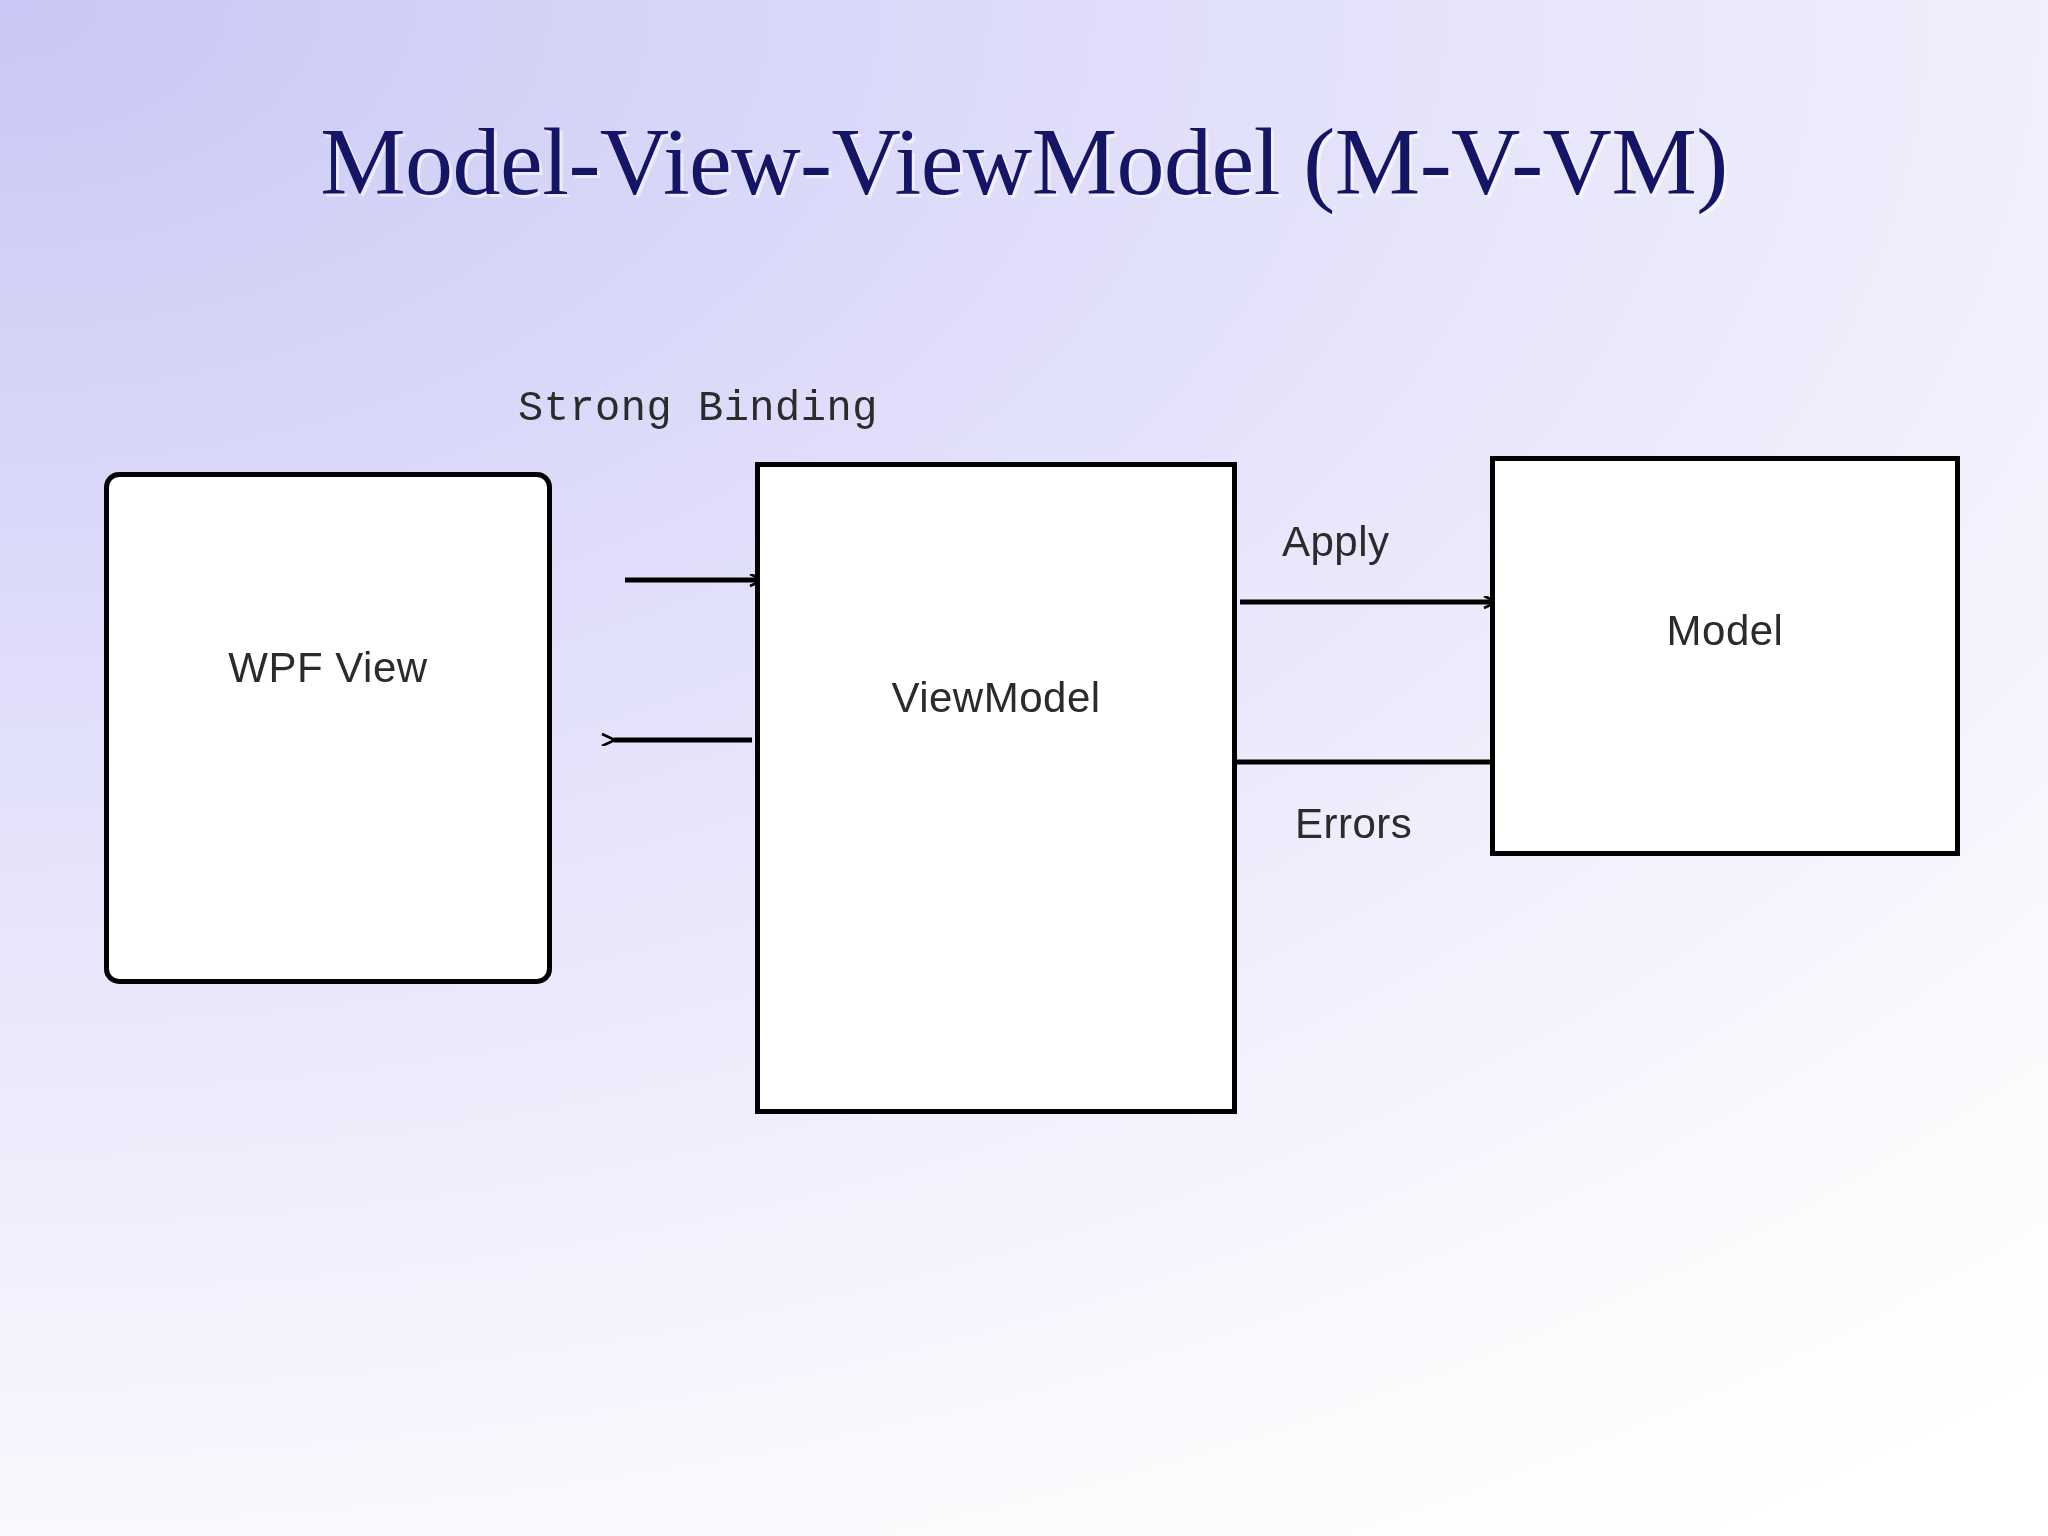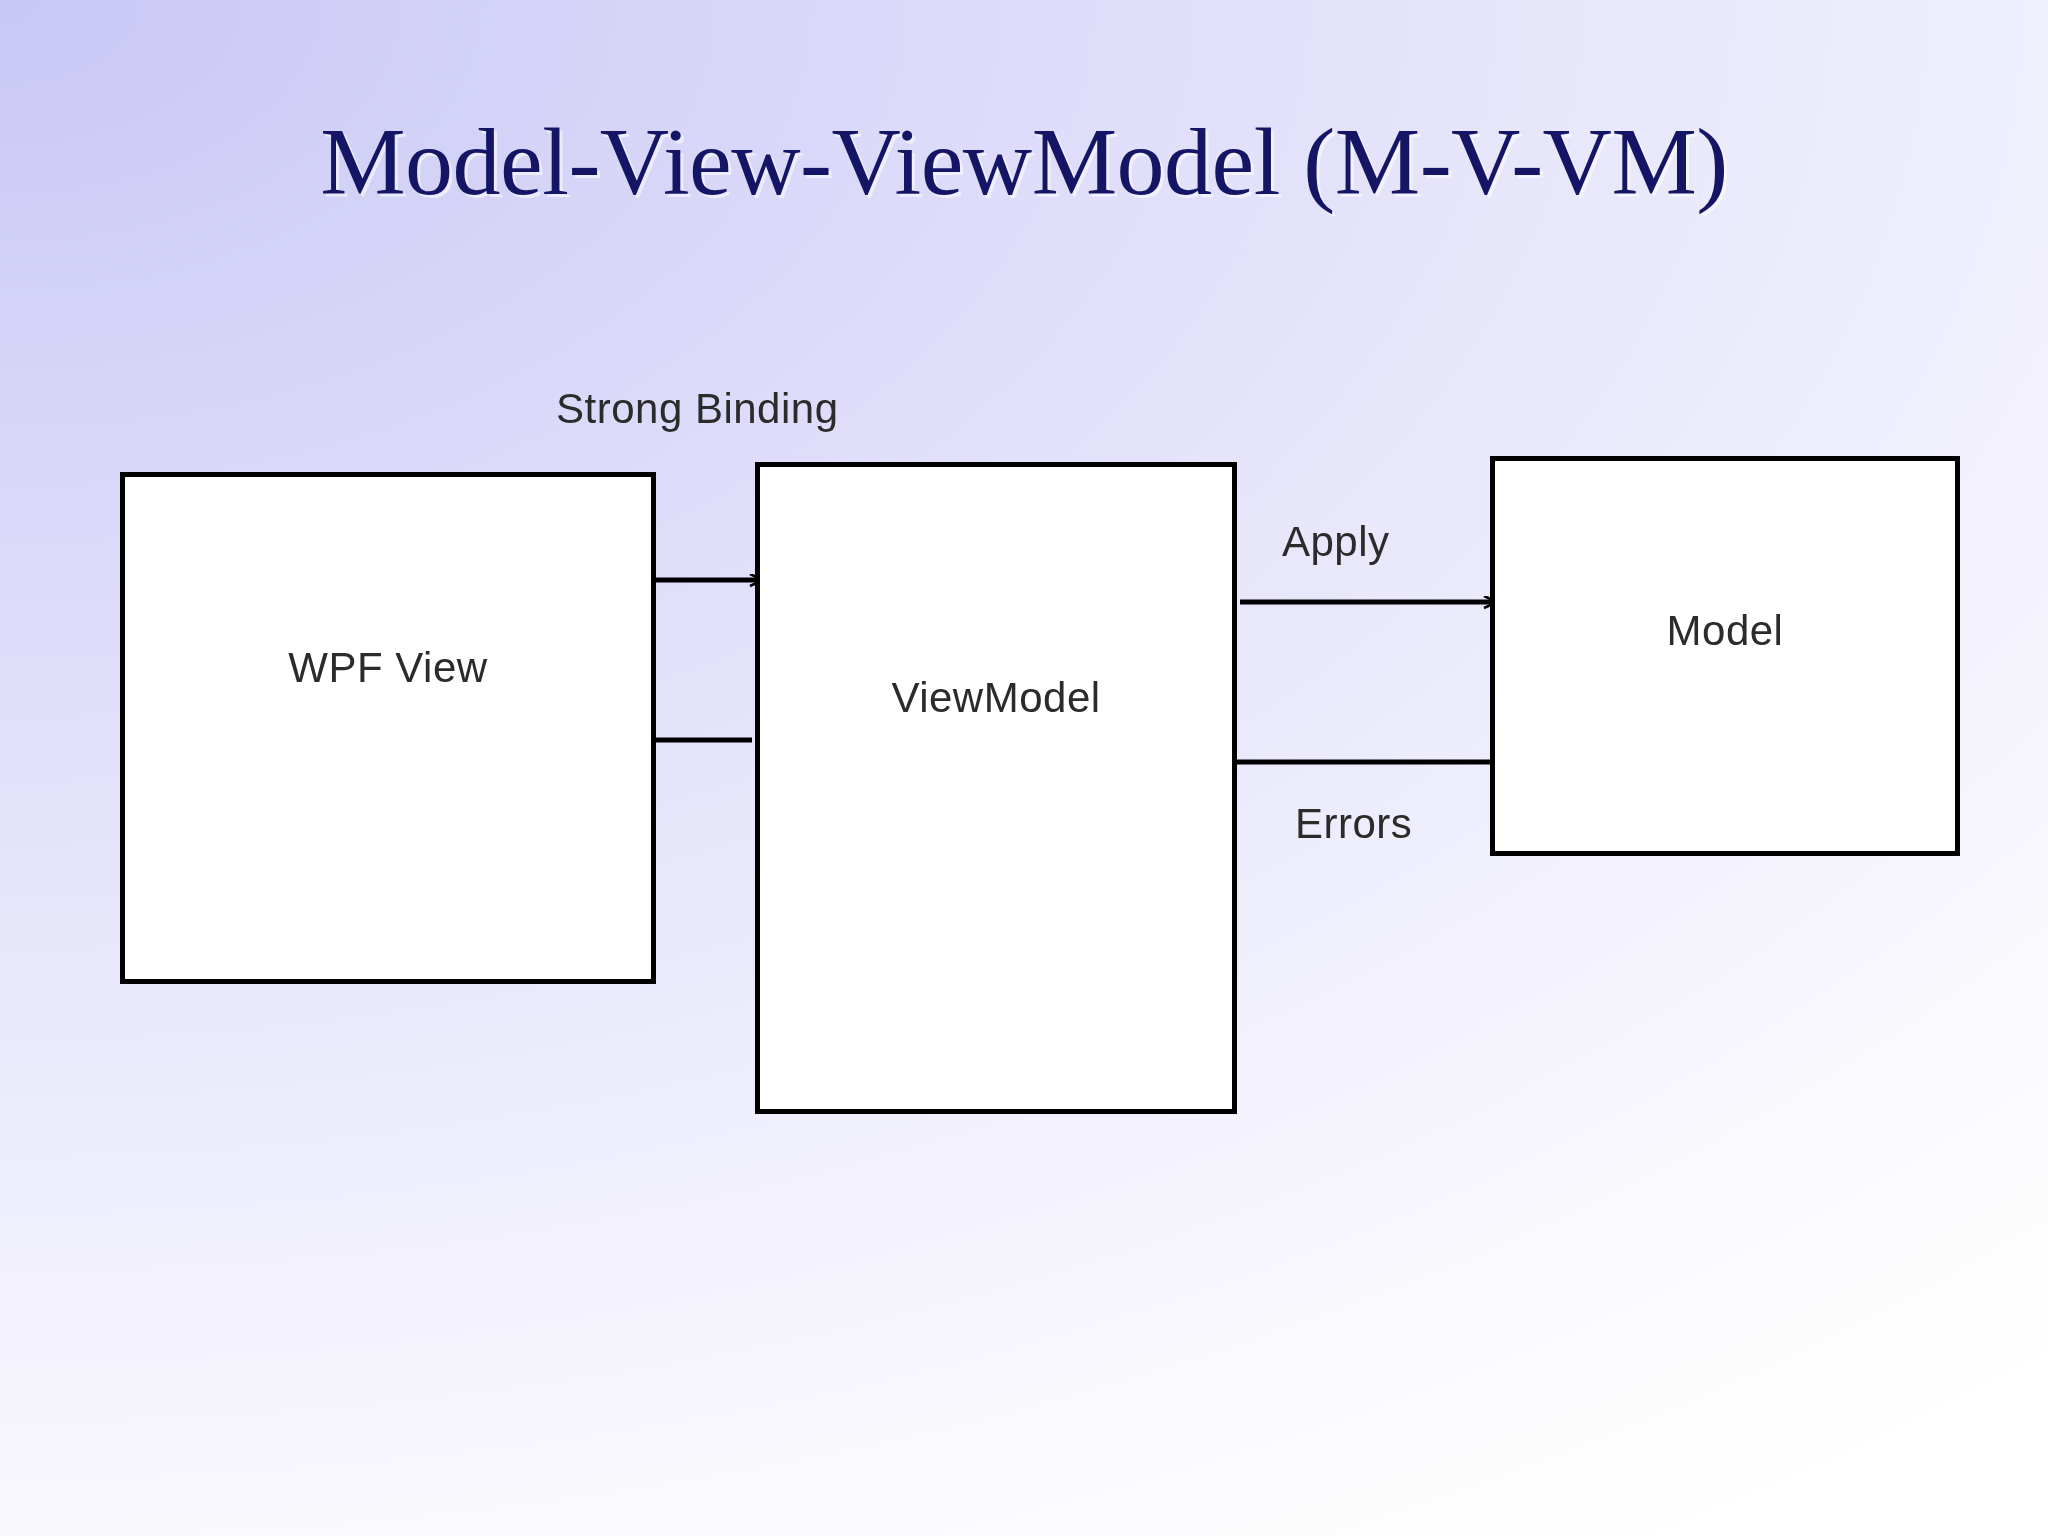--- a/index.html
+++ b/index.html
@@ -67,24 +67,25 @@
   .node-label {
     font-family: "Liberation Sans", sans-serif;
     font-size: 42px;
     color: #2b2b2b;
     letter-spacing: 0.5px;
     white-space: nowrap;
   }
 
   
   #box-view {
-    left: 120px;
+    left: 104px;
     top: 472px;
-    width: 536px;
+    width: 448px;
     height: 512px;
+    border-radius: 15px;
   }
   #box-view .node-label {
     position: relative;
     top: -60px;
   }
 
   #box-viewmodel {
     left: 755px;
     top: 462px;
     width: 482px;
@@ -109,22 +110,23 @@
   
   .edge-label {
     position: absolute;
     font-family: "Liberation Sans", sans-serif;
     font-size: 42px;
     color: #2b2b2b;
     white-space: nowrap;
     letter-spacing: 0.5px;
   }
   #label-strong-binding {
-    left: 556px;
+    left: 518px;
     top: 385px;
+    font-family: Liberation Mono, monospace;
   }
   #label-apply {
     left: 1282px;
     top: 482px;
     margin-top: 36px;
   }
   #label-errors {
     left: 1295px;
     top: 800px;
   }

